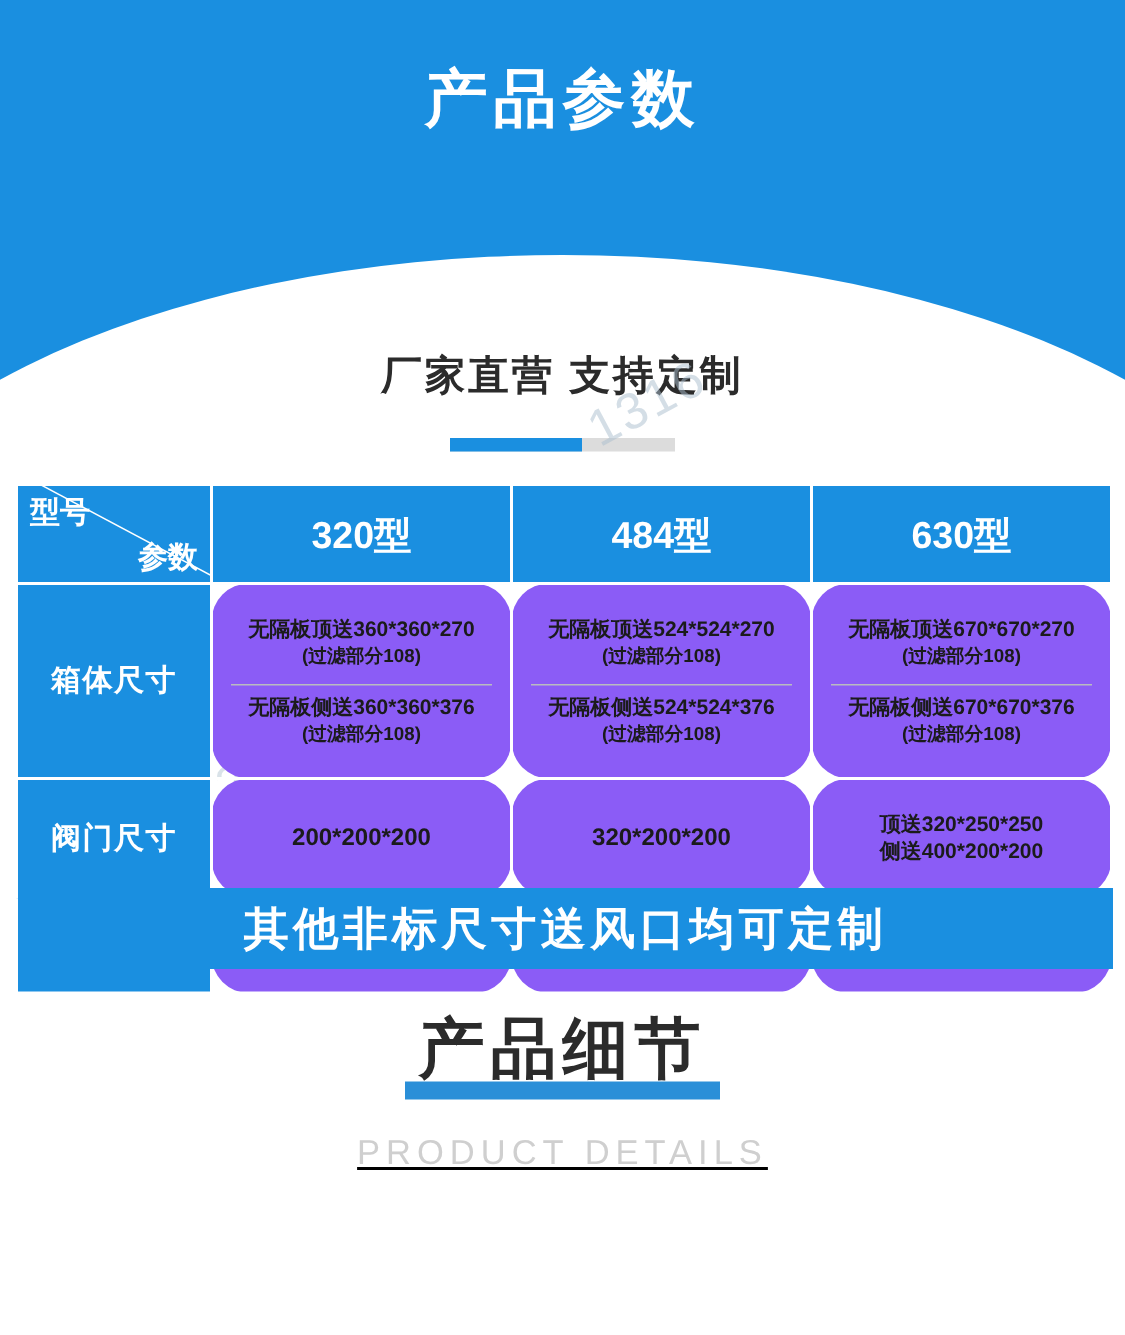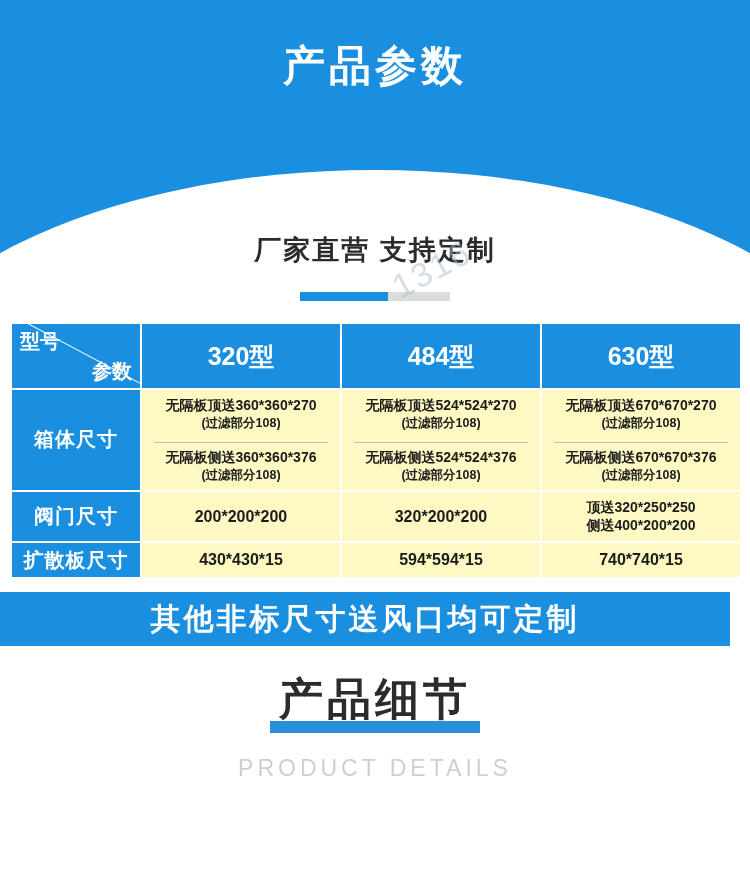--- a/index.html
+++ b/index.html
@@ -174,64 +174,66 @@
     font-size: 20px;
     font-weight: bold;
   }
   .rowhdr {
     background: #1a8fe0;
     color: #ffffff !important;
     font-size: 20px;
     letter-spacing: 1px;
   }
   .datacell {
-    background: #fef9c3;
+    background: #8b5cf6;
     font-size: 14px;
     line-height: 1.35;
-    padding: 6px 2px;
+    padding: 20px 2px;
+    border-radius: 25px;
   }
   .datacell .sub {
     font-size: 12.5px;
   }
   .datacell.big {
     font-size: 16px;
   }
   .cell-split-top {
     padding-bottom: 5px;
   }
   .cell-line {
     height: 1px;
     background: #b9bcc0;
     margin: 5px 10px;
   }
 
   
   .custom-strip {
     position: absolute;
-    left: 0;
+    left: 12px;
     top: 592px;
     width: 730px;
     height: 54px;
     background: #1a8fe0;
     color: #ffffff;
     font-size: 30px;
     font-weight: bold;
     letter-spacing: 3px;
     display: flex;
     align-items: center;
     justify-content: center;
   }
 
   
   .details {
     position: absolute;
     top: 670px;
     left: 0;
     width: 750px;
     text-align: center;
+    text-decoration: underline;
   }
   .details-title {
     font-size: 44px;
     font-weight: bold;
     color: #2b2b2b;
     letter-spacing: 4px;
     position: relative;
     display: inline-block;
   }
   .details-underline {

